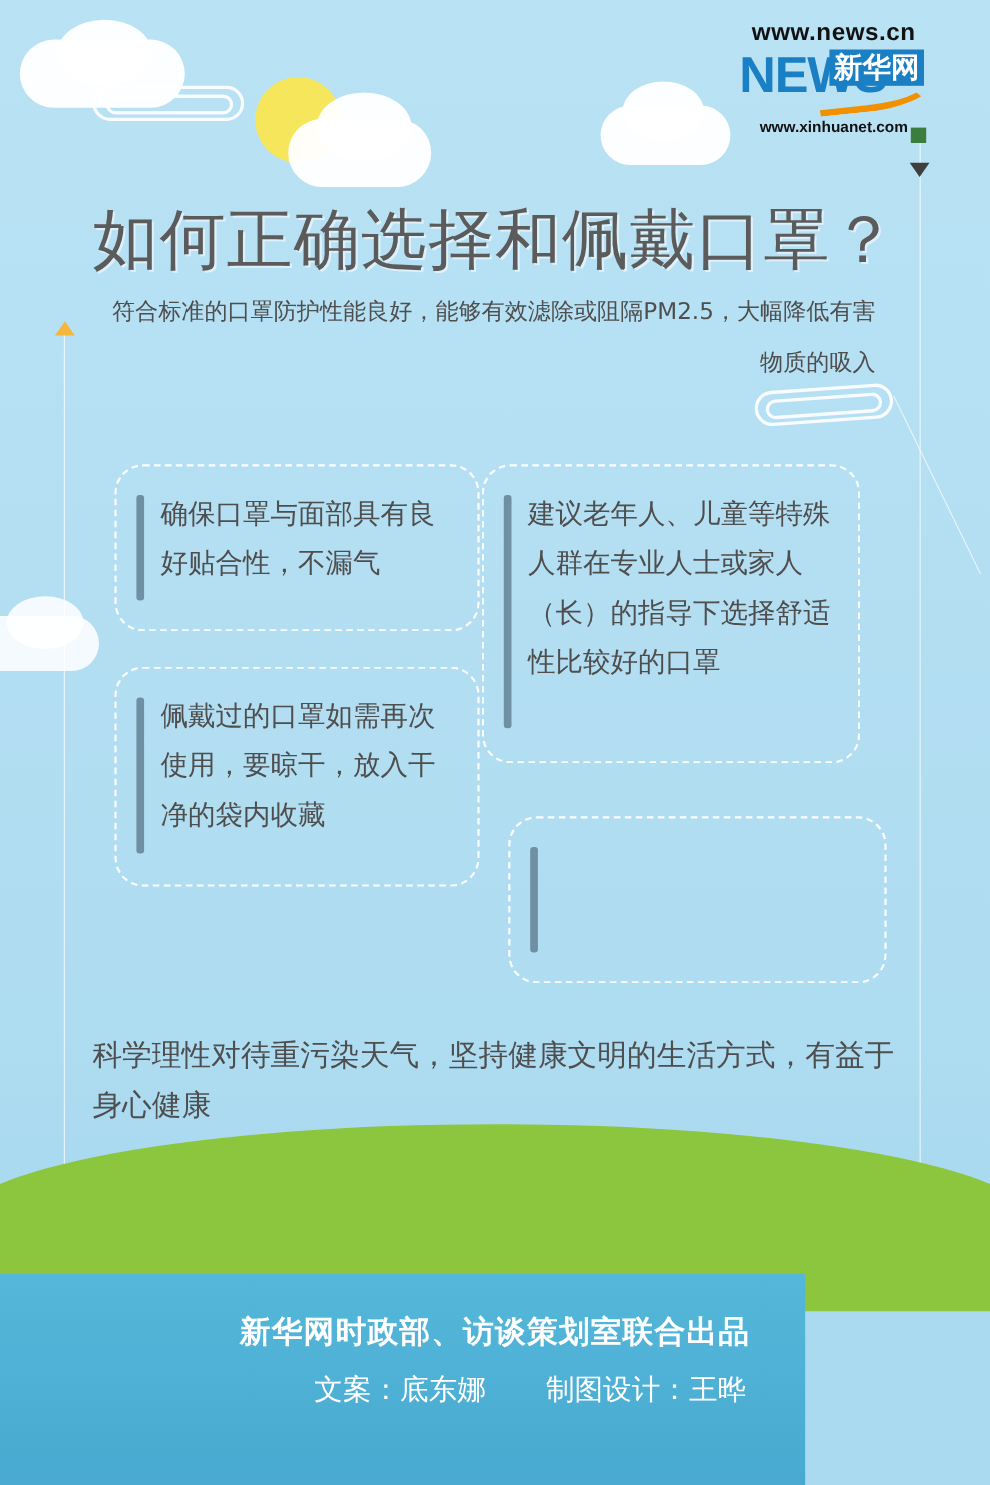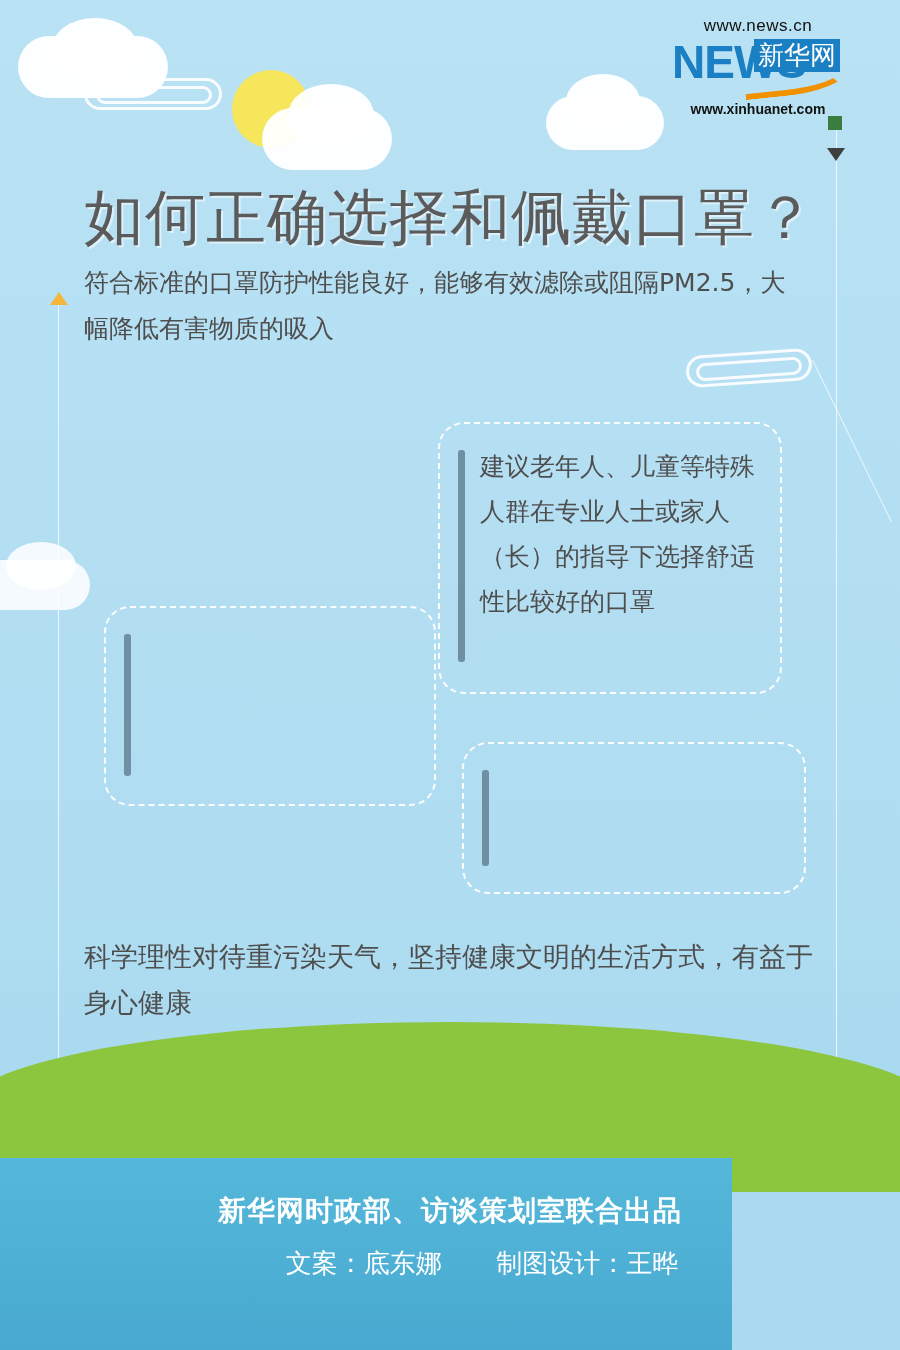--- a/index.html
+++ b/index.html
@@ -95,22 +95,22 @@
 
   
   .logo {
     position: absolute;
     right: 56px; top: 16px;
     width: 172px;
     text-align: center;
     color: #111;
   }
   .logo-top {
-    font-size: 17px;
-    font-weight: normal;
+    font-size: 22px;
+    font-weight: bold;
     letter-spacing: .5px;
     color: #111;
   }
   .logo-mid {
     position: relative;
     height: 64px;
     margin-top: 1px;
   }
   .logo-news {
     position: absolute;
@@ -121,21 +121,21 @@
     letter-spacing: -1px;
     line-height: 1;
     font-family: "Liberation Sans", sans-serif;
   }
   .logo-cn {
     position: absolute;
     right: 4px; top: 2px;
     background: #1b7fc4;
     color: #fff;
     font-size: 26px;
-    font-weight: normal;
+    font-weight: bold;
     padding: 3px 4px 4px 4px;
     line-height: 1;
     letter-spacing: 0;
   }
   .logo-swoosh {
     position: absolute;
     right: -2px; bottom: 6px;
     width: 96px; height: 26px;
     border-bottom: 6px solid #f29100;
     border-right: 6px solid transparent;
@@ -157,24 +157,25 @@
     font-weight: normal;
     color: #5b5b5b;
     letter-spacing: 1px;
     font-family: "DejaVu Sans", sans-serif;
     text-shadow: 2px 2px 0 rgba(255,255,255,.55);
   }
   .lede {
     position: absolute;
     left: 84px; top: 260px;
     width: 712px;
-    font-size: 25px;
+    font-size: 21px;
     line-height: 46px;
     color: #4e4e4e;
     font-family: "DejaVu Sans", sans-serif;
+    text-align: right;
   }
 
   
   .card {
     position: absolute;
     border: 2px dashed rgba(255,255,255,.95);
     border-radius: 26px;
     box-sizing: border-box;
   }
   .card .bar {
@@ -204,21 +205,21 @@
   #card4 .bar { height: 96px; }
 
   
   .closing {
     position: absolute;
     left: 84px; top: 936px;
     width: 740px;
     font-size: 27px;
     line-height: 46px;
     color: #4e4e4e;
-    font-family: Liberation Mono, monospace;
+    font-family: Liberation Sans, sans-serif;
   }
   .source {
     position: absolute;
     right: 84px; top: 1058px;
     font-size: 21px;
     color: #4e4e4e;
     font-family: "DejaVu Sans", sans-serif;
   }
 
   
@@ -302,22 +303,27 @@
       <div class="logo-news">NEWS</div>
       <div class="logo-cn">新华网</div>
       <div class="logo-swoosh"></div>
     </div>
     <div class="logo-bottom">www.xinhuanet.com</div>
   </div>
 
   <div class="headline">如何正确选择和佩戴口罩？</div>
   <div class="lede">符合标准的口罩防护性能良好，能够有效滤除或阻隔PM2.5，大幅降低有害物质的吸入</div>
 
+  <div class="card" id="card1">
+    <div class="bar"></div>
+    <div class="txt">确保口罩与面部具有良好贴合性，不漏气</div>
+  </div>
   <div class="card" id="card2">
     <div class="bar"></div>
+    <div class="txt">佩戴过的口罩如需再次使用，要晾干，放入干净的袋内收藏</div>
   </div>
   <div class="card" id="card3">
     <div class="bar"></div>
     <div class="txt">建议老年人、儿童等特殊人群在专业人士或家人（长）的指导下选择舒适性比较好的口罩</div>
   </div>
   <div class="card" id="card4">
     <div class="bar"></div>
   </div>
 
   <div class="closing">科学理性对待重污染天气，坚持健康文明的生活方式，有益于身心健康</div>

